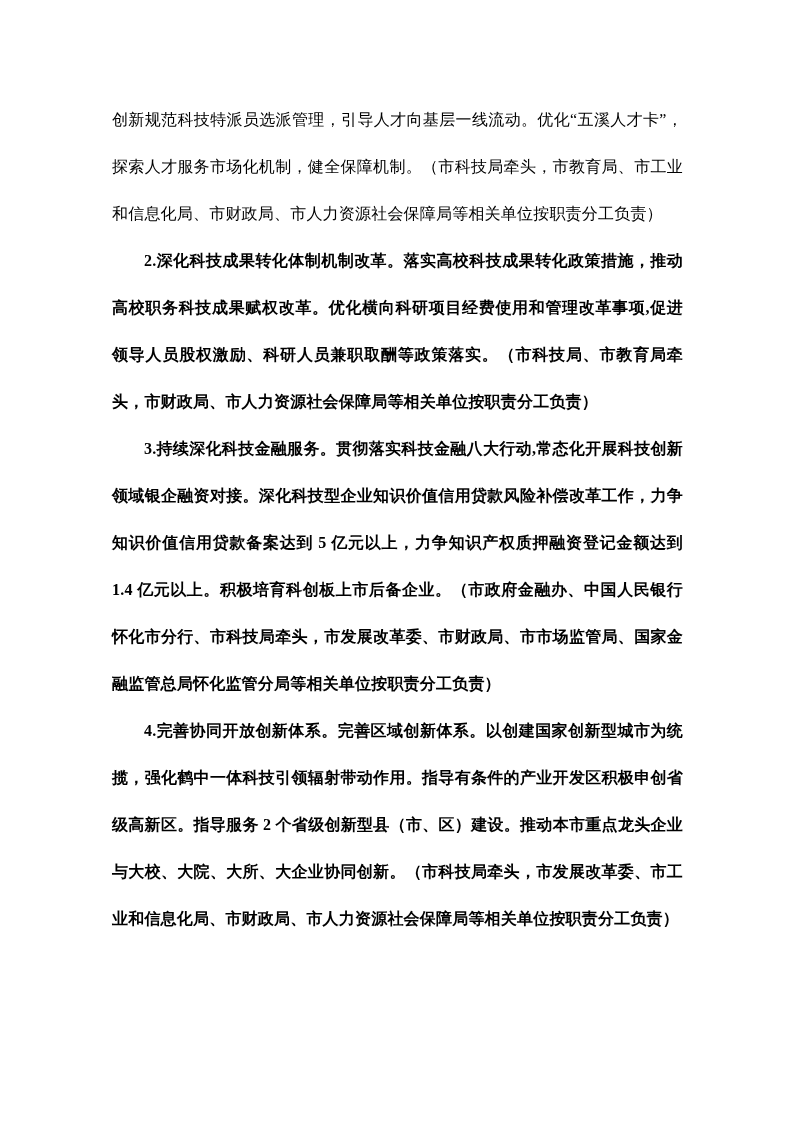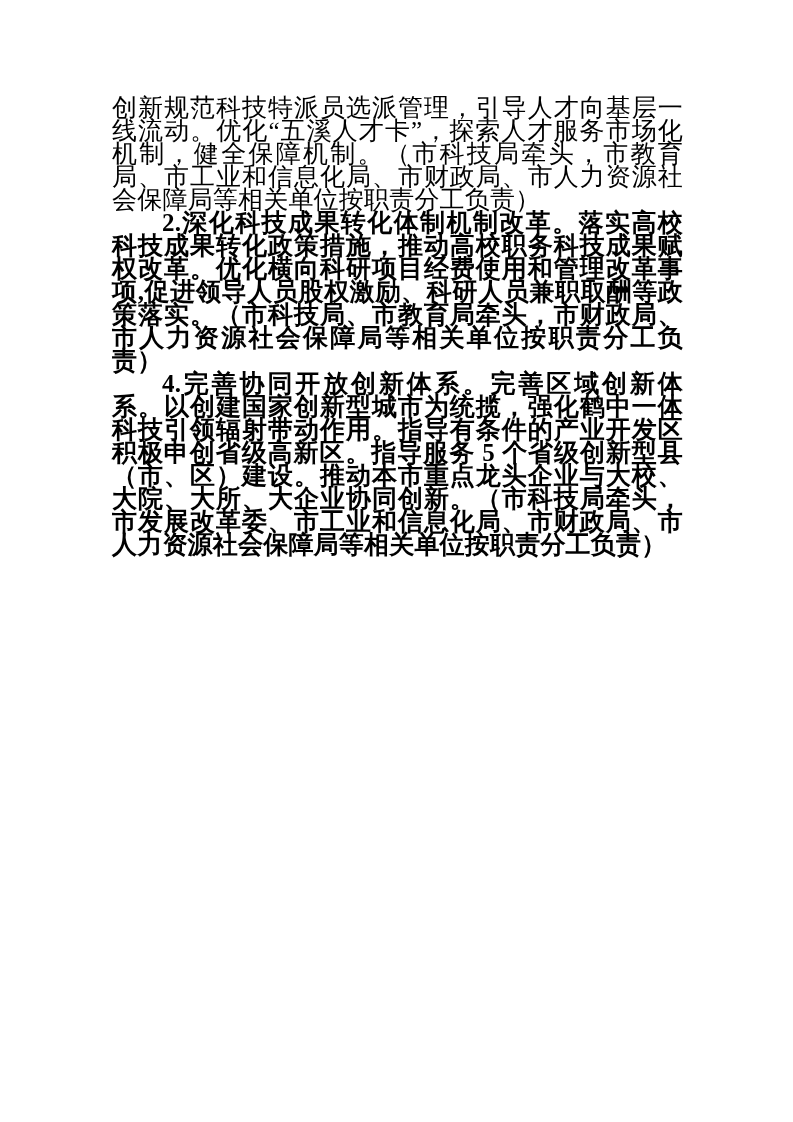--- a/index.html
+++ b/index.html
@@ -16,22 +16,22 @@
   }
   .page {
     position: relative;
     width: 793px;
     height: 1122px;
     box-sizing: border-box;
     padding: 96px 110px 60px 112px;
     background: #ffffff;
   }
   .doc-body {
-    font-size: 25px;
-    line-height: 23px;
+    font-size: 16px;
+    line-height: 47px;
     text-align: justify;
     text-justify: inter-ideograph;
     letter-spacing: 0.2px;
   }
   .para {
     margin: 0;
     padding: 0;
     text-indent: 0;
   }
   .para.indent {
@@ -39,15 +39,16 @@
     font-weight: bold;
   }
 </style>
 </head>
 <body>
 
 <div class="page">
   <div class="doc-body">
     <p class="para">创新规范科技特派员选派管理，引导人才向基层一线流动。优化“五溪人才卡”，探索人才服务市场化机制，健全保障机制。（市科技局牵头，市教育局、市工业和信息化局、市财政局、市人力资源社会保障局等相关单位按职责分工负责）</p>
     <p class="para indent">2.深化科技成果转化体制机制改革。落实高校科技成果转化政策措施，推动高校职务科技成果赋权改革。优化横向科研项目经费使用和管理改革事项,促进领导人员股权激励、科研人员兼职取酬等政策落实。（市科技局、市教育局牵头，市财政局、市人力资源社会保障局等相关单位按职责分工负责）</p>
-    <p class="para indent">4.完善协同开放创新体系。完善区域创新体系。以创建国家创新型城市为统揽，强化鹤中一体科技引领辐射带动作用。指导有条件的产业开发区积极申创省级高新区。指导服务 5 个省级创新型县（市、区）建设。推动本市重点龙头企业与大校、大院、大所、大企业协同创新。（市科技局牵头，市发展改革委、市工业和信息化局、市财政局、市人力资源社会保障局等相关单位按职责分工负责）</p>
+    <p class="para indent">3.持续深化科技金融服务。贯彻落实科技金融八大行动,常态化开展科技创新领域银企融资对接。深化科技型企业知识价值信用贷款风险补偿改革工作，力争知识价值信用贷款备案达到 5 亿元以上，力争知识产权质押融资登记金额达到 1.4 亿元以上。积极培育科创板上市后备企业。（市政府金融办、中国人民银行怀化市分行、市科技局牵头，市发展改革委、市财政局、市市场监管局、国家金融监管总局怀化监管分局等相关单位按职责分工负责）</p>
+    <p class="para indent">4.完善协同开放创新体系。完善区域创新体系。以创建国家创新型城市为统揽，强化鹤中一体科技引领辐射带动作用。指导有条件的产业开发区积极申创省级高新区。指导服务 2 个省级创新型县（市、区）建设。推动本市重点龙头企业与大校、大院、大所、大企业协同创新。（市科技局牵头，市发展改革委、市工业和信息化局、市财政局、市人力资源社会保障局等相关单位按职责分工负责）</p>
   </div>
 </div>
 
 </body></html>

